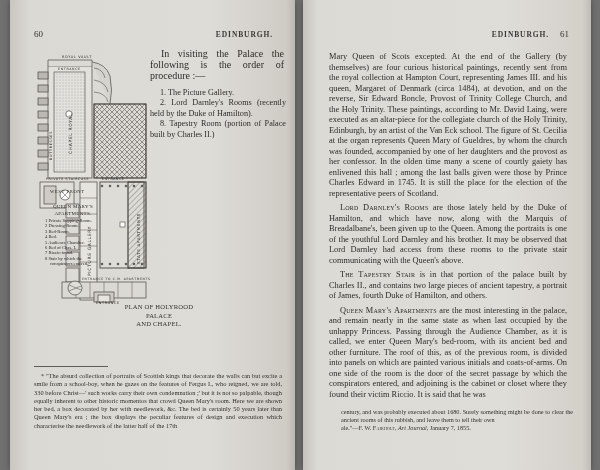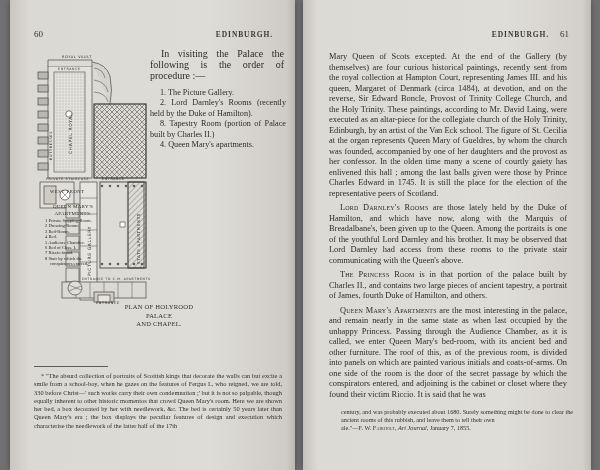--- a/index.html
+++ b/index.html
@@ -226,21 +226,20 @@
       </div>
 
       <div class="intro">
         <p>In visiting the Palace the following is the order of procedure :—</p>
       </div>
 
       <div class="proclist">
         <div class="li">1. The Picture Gallery.</div>
         <div class="li">2. Lord Darnley's Rooms (recently held by the Duke of Hamilton).</div>
         <div class="li">8. Tapestry Room (portion of Palace built by Charles II.)</div>
-        <div class="li">4. Queen Mary's apartments.</div>
       </div>
 
       <div class="plan">
         <svg width="118" height="252" viewBox="0 0 118 252">
           <defs>
             <pattern id="hatchD" width="4" height="4" patternTransform="rotate(45)" patternUnits="userSpaceOnUse">
               <line x1="0" y1="0" x2="0" y2="4" stroke="#55534e" stroke-width="0.7"></line>
             </pattern>
             <pattern id="hatchX" width="5" height="5" patternUnits="userSpaceOnUse">
               <path d="M0,0 L5,5 M5,0 L0,5" stroke="#5a5852" stroke-width="0.6" fill="none"></path>
@@ -389,21 +388,21 @@
       <div class="runhead">
         <span class="center-title shift-left">EDINBURGH.</span>
         <span class="folio folio-right">61</span>
       </div>
 
       <div class="col bodytext-right">
         <p class="noindent">Mary Queen of Scots excepted. At the end of the Gallery (by themselves) are four curious historical paintings, recently sent from the royal collection at Hampton Court, representing James III. and his queen, Margaret of Denmark (circa 1484), at devotion, and on the reverse, Sir Edward Boncle, Provost of Trinity College Church, and the Holy Trinity. These paintings, according to Mr. David Laing, were executed as an altar-piece for the collegiate church of the Holy Trinity, Edinburgh, by an artist of the Van Eck school. The figure of St. Cecilia at the organ represents Queen Mary of Gueldres, by whom the church was founded, accompanied by one of her daughters and the provost as her confessor. In the olden time many a scene of courtly gaiety has enlivened this hall ; among the last balls given were those by Prince Charles Edward in 1745. It is still the place for the election of the representative peers of Scotland.</p>
 
         <p><span class="smallcaps">Lord Darnley's Rooms</span><span> are those lately held by the Duke of Hamilton, and which have now, along with the Marquis of Breadalbane's, been given up to the Queen. Among the portraits is one of the youthful Lord Darnley and his brother. It may be observed that Lord Darnley had access from these rooms to the private stair communicating with the Queen's above.</span></p>
 
-        <p><span class="smallcaps">The Princess Room</span><span> is in that portion of the palace built by Charles II., and contains two large pieces of ancient tapestry, a portrait of James, fourth Duke of Hamilton, and others.</span></p>
+        <p><span class="smallcaps">The Tapestry Stair</span><span> is in that portion of the palace built by Charles II., and contains two large pieces of ancient tapestry, a portrait of James, fourth Duke of Hamilton, and others.</span></p>
 
         <p><span class="smallcaps">Queen Mary's Apartments</span><span> are the most interesting in the palace, and remain nearly in the same state as when last occupied by the unhappy Princess. Passing through the Audience Chamber, as it is called, we enter Queen Mary's bed-room, with its ancient bed and other furniture. The roof of this, as of the previous room, is divided into panels on which are painted various initials and coats-of-arms. On one side of the room is the door of the secret passage by which the conspirators entered, and adjoining is the cabinet or closet where they found their victim Riccio. It is said that he was</span></p>
       </div>
 
       <div class="footnote-right">
         <p>century, and was probably executed about 1680. Surely something might be done to clear the ancient rooms of this rubbish, and leave them to tell their own</p>
         <p><span>ale."—F. W. </span><span class="smallcaps">Fairholt</span><span>, </span><span class="ital">Art Journal</span><span>, January 7, 1855.</span></p>
       </div>
 
     </div>

